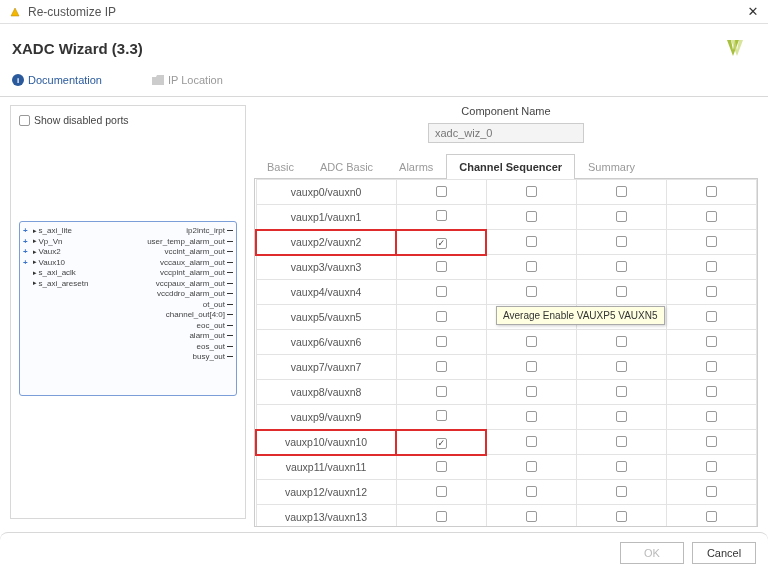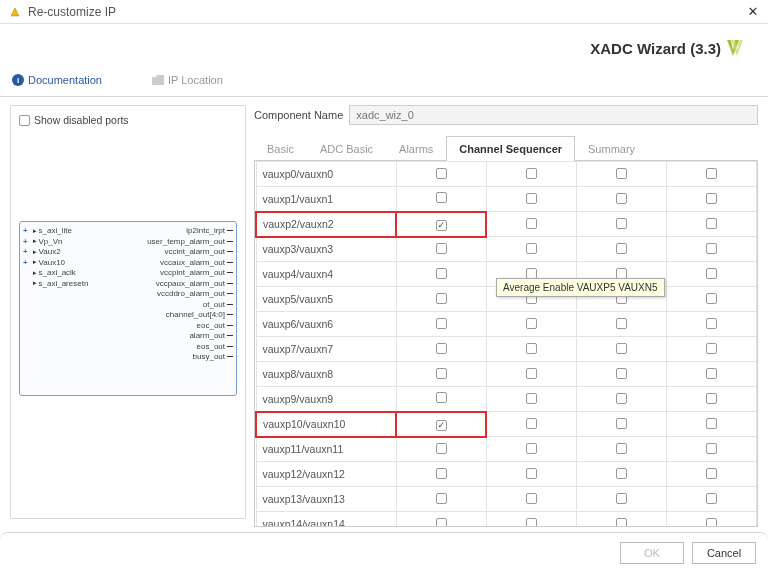--- a/index.html
+++ b/index.html
@@ -24,21 +24,21 @@
   width: 14px;
   height: 14px;
   margin-right: 6px;
 }
 .titlebar .title { flex: 1; color: #555; font-size: 12px; }
 .titlebar .close { width: 14px; text-align: center; color: #333; font-size: 13px; cursor: pointer; }
 .header {
   padding: 12px 23px 8px 12px;
   display: flex;
   align-items: center;
-  justify-content: flex-end;
+  justify-content: space-between;
 }
 .header h1 { font-size: 15px; font-weight: bold; color: #333; }
 .header .logo { width: 24px; height: 24px; }
 .toolbar {
   padding: 6px 12px 10px 12px;
   display: flex;
   align-items: center;
   gap: 14px;
   border-bottom: 1px solid #d8d8d8;
 }
@@ -84,42 +84,42 @@
 .port-row .plus { color: #3a73c9; font-weight: bold; width: 8px; }
 .port-row .bar { width: 6px; height: 1px; background: #333; display: inline-block; }
 .port-row .arrow { font-size: 7px; color: #333; }
 .rightpanel {
   flex: 1;
   padding: 8px 10px 0 4px;
   display: flex;
   flex-direction: column;
 }
 .compname-row {
-  display: flex; align-items: center; gap: 6px; margin-bottom: 10px;
+  display: flex; align-items: center; gap: 6px; margin-bottom: 10px; flex-direction: column;
 }
 .compname-row label { color: #444; font-size: 11px; }
 .compname-row input {
   flex: 1; border: 1px solid #ccc; background: #f4f4f4; color: #777;
   padding: 3px 6px; font-size: 11px; height: 20px;
 }
 .tabs {
   display: flex; border-bottom: 1px solid #ccc;
 }
 .tab {
   padding: 6px 12px; font-size: 11px; color: #999;
   border: 1px solid transparent; border-bottom: none;
   cursor: pointer; position: relative; top: 1px;
 }
 .tab.active {
   color: #333; font-weight: bold;
   border-color: #ccc; background: #fff;
 }
 .tablewrap {
   flex: 1; border: 1px solid #ccc; border-top: none;
-  overflow: hidden; position: relative;
+  overflow: hidden; position: relative; text-align: center;
 }
 .tablescroll {
   position: absolute; inset: 0; overflow-y: scroll; overflow-x: hidden;
 }
 table { width: 100%; border-collapse: collapse; }
 td {
   border: 1px solid #e3e3e3; padding: 4px 6px; font-size: 10.5px;
   color: #555; height: 25px; vertical-align: middle;
 }
 td:first-child { width: 140px; }
@@ -403,21 +403,21 @@
               </tr>
               <tr>
                 <td>vauxp14/vauxn14</td>
                 <td class="chk"><span class="checkbox"></span></td>
                 <td class="chk"><span class="checkbox"></span></td>
                 <td class="chk"><span class="checkbox"></span></td>
                 <td class="chk"><span class="checkbox"></span></td>
               </tr>
             </tbody>
         </table>
-        <div class="tooltip" style="left:241px; top:117px;">Average Enable VAUXP5 VAUXN5</div>
+        <div class="tooltip" style="left:241px; top:127px;">Average Enable VAUXP5 VAUXN5</div>
       </div>
     </div>
   </div>
 </div>
 
 <div class="footer">
   <button class="disabled">OK</button>
   <button>Cancel</button>
 </div>
 

